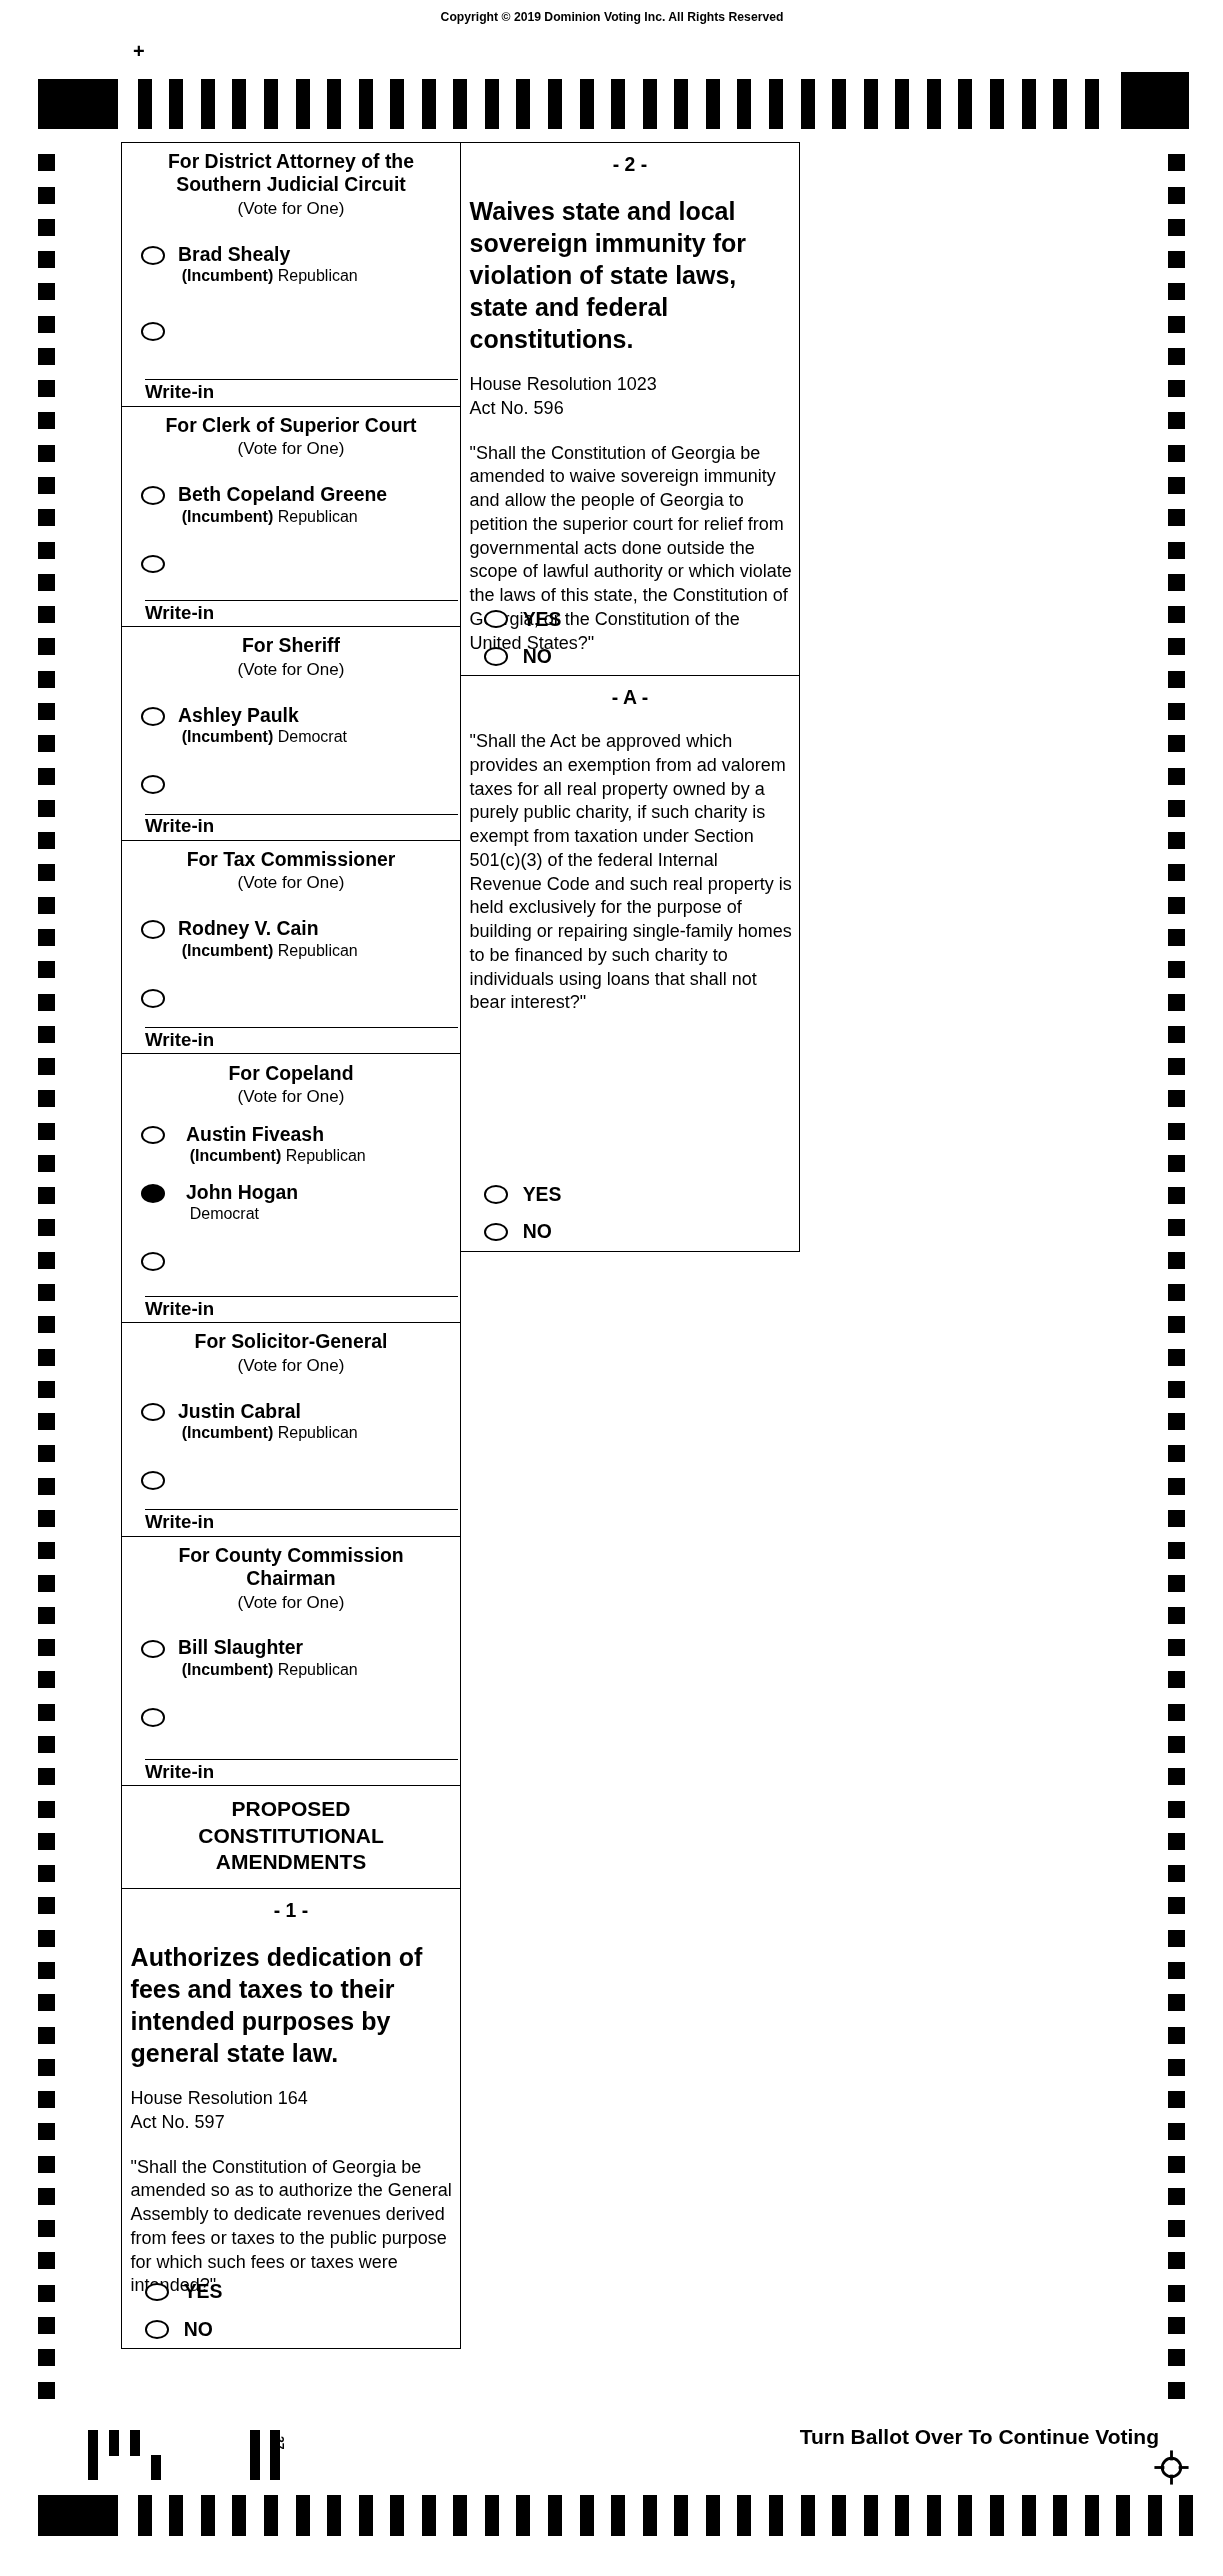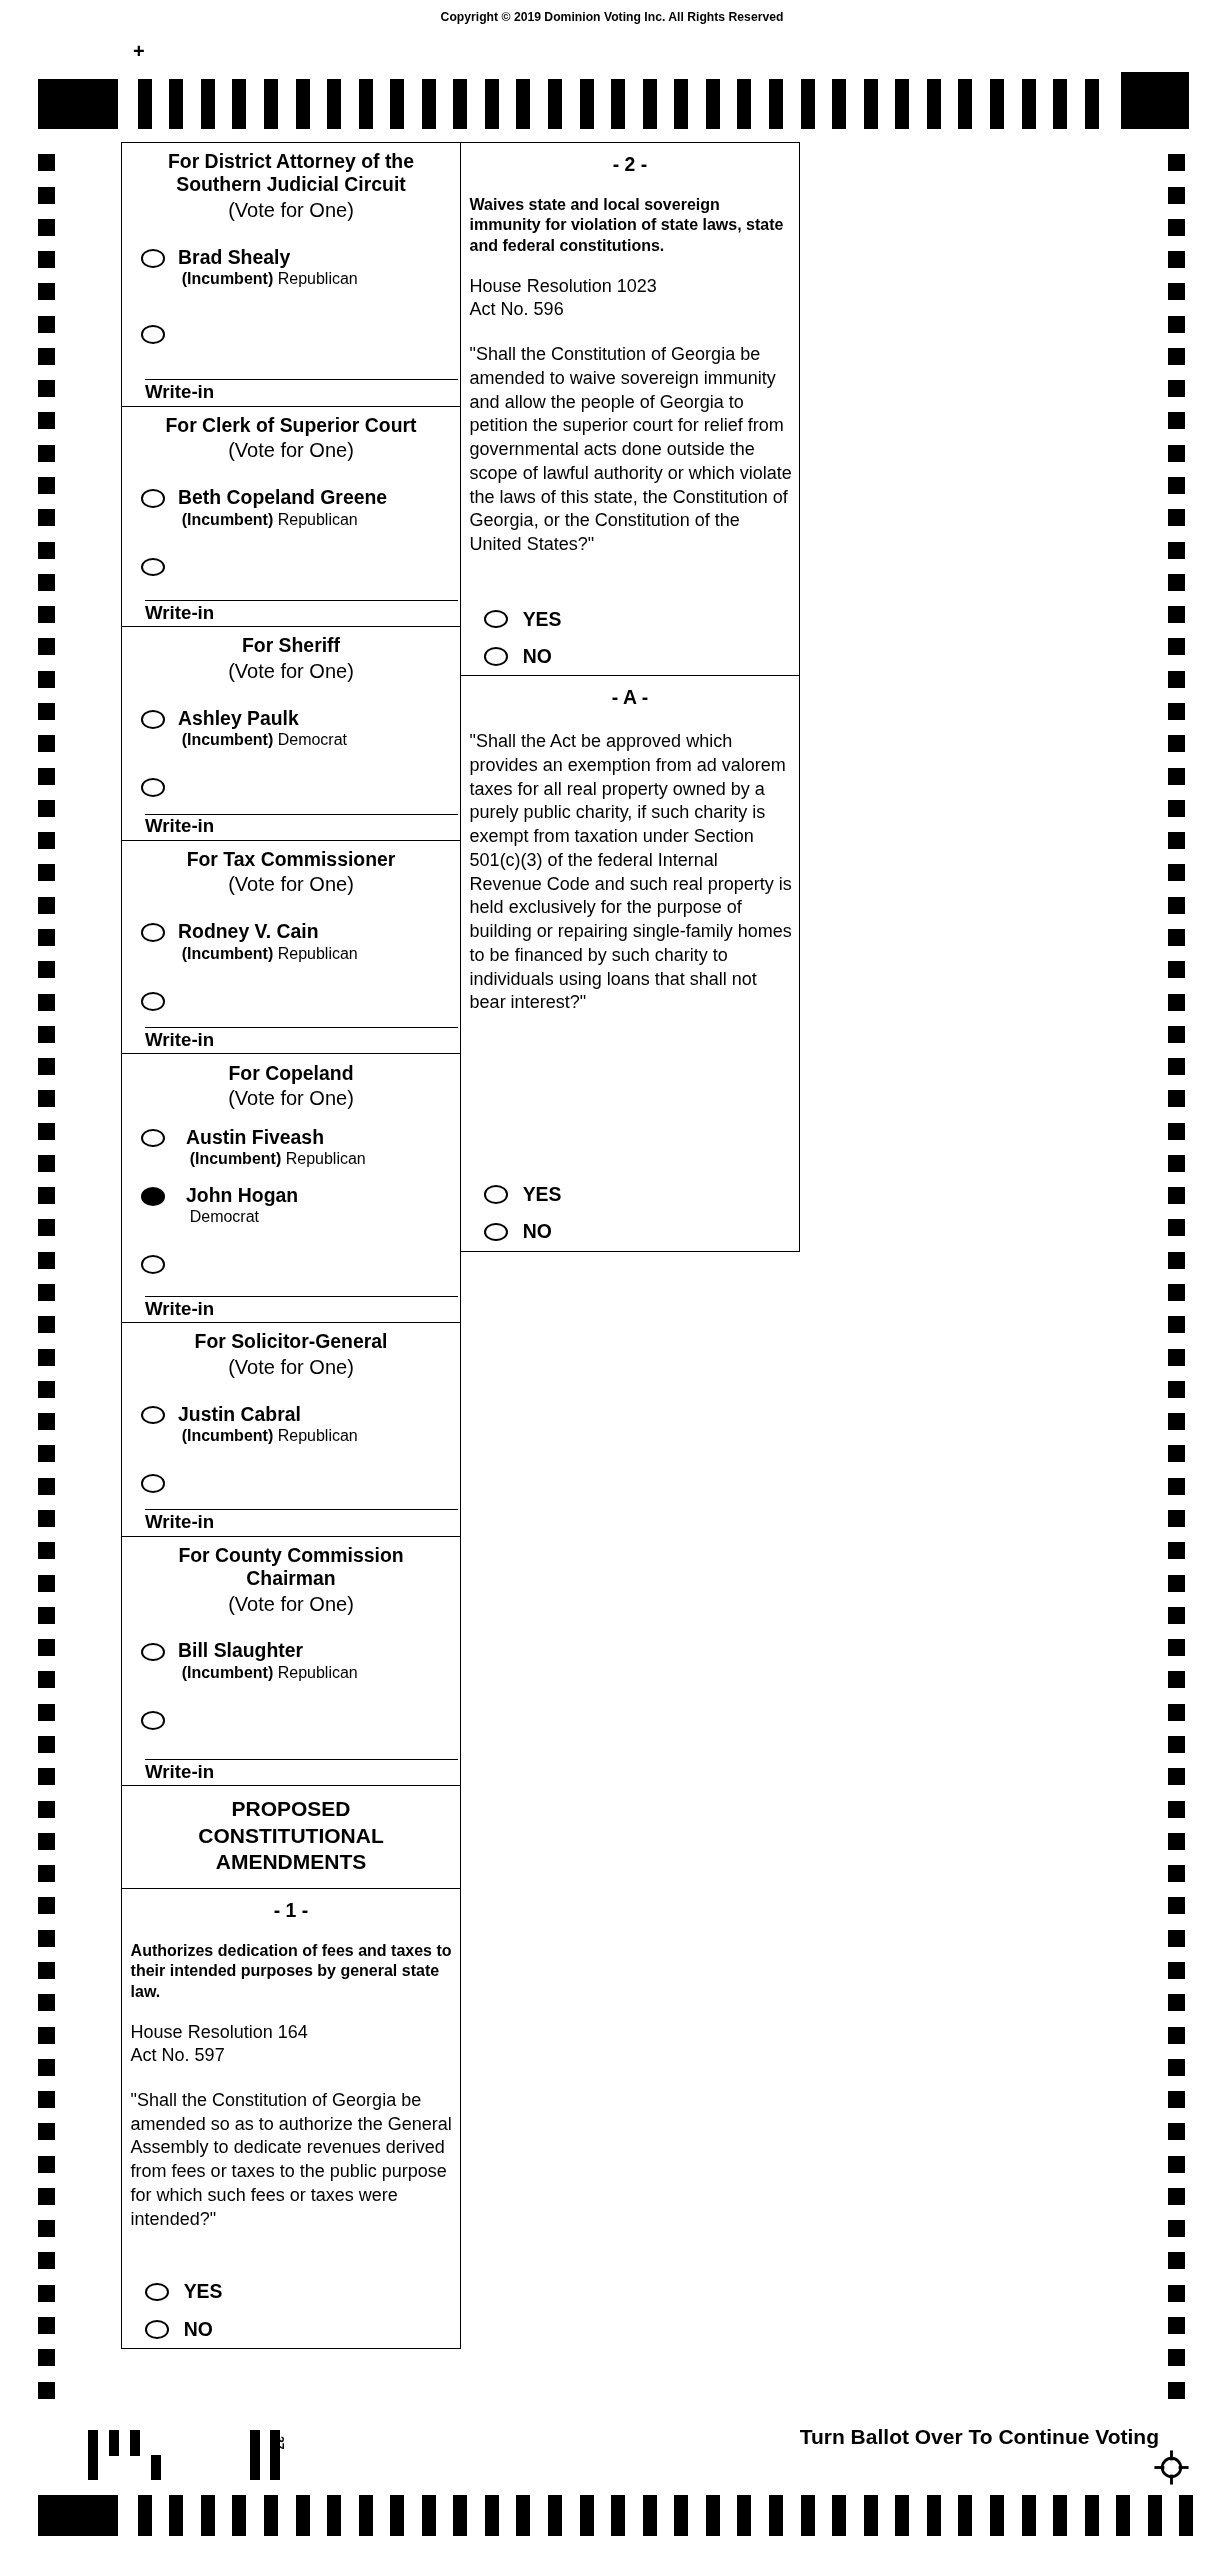--- a/index.html
+++ b/index.html
@@ -18,41 +18,41 @@
   .sheetnum{position:absolute;left:286px;top:2436px;font-size:12.2px;font-weight:bold;
             transform:rotate(90deg);transform-origin:left top;}
   
   .col{position:absolute;top:142px;width:340px;}
   .col-left{left:121px;}
   .col-right{left:460px;}
   .col>div+div{margin-top:-1.4px;}
   .box{position:relative;border:1.4px solid #000;box-sizing:border-box;background:#fff;}
   
   .c-title{font-weight:bold;font-size:19.4px;line-height:1.2;text-align:center;margin:7.2px 13px 0;}
-  .c-inst{font-size:20px;text-align:center;margin-top:2.2px;}
+  .c-inst{font-size:17px;text-align:center;margin-top:2.2px;}
   .cand-row{display:flex;align-items:flex-start;margin:27px 0 0 18.7px;}
   .cand-row.tight{margin-top:18.7px;gap:8px;}
   .empty-row{margin:37px 0 0 18.7px;}
   .empty-row.tight{margin-top:29px;}
   .bubble{display:inline-block;width:24.4px;height:18.7px;border:2.2px solid #000;
           border-radius:50%;background:#fff;flex:none;box-sizing:border-box;}
   .bubble.filled{background:#000;}
   .cand-info{margin-left:13px;margin-top:-2.2px;}
   .cand-name{font-weight:bold;font-size:19.4px;line-height:1.1;}
   .cand-party{font-size:16px;margin-top:2.2px;margin-left:3.6px;}
   .cand-party b{font-weight:bold;}
   .writein{position:absolute;left:23px;right:2.2px;bottom:2.9px;}
   .wi-line{border-top:1.4px solid #000;}
   .wi-label{font-weight:bold;font-size:18.7px;margin-top:0.7px;}
   
   .section-header{font-weight:bold;font-size:21px;line-height:1.25;text-align:center;
                   padding:10px 65px 0;}
   
   .m-number{text-align:center;font-weight:bold;font-size:19.4px;margin-top:10px;}
-  .m-summary{font-weight:bold;font-size:16px;line-height:1.28;margin:18.7px 7.2px 0 8.6px;}
+  .m-summary{font-weight:bold;font-size:25px;line-height:1.28;margin:18.7px 7.2px 0 8.6px;}
   .m-auth{font-size:18px;line-height:1.3;margin:18.7px 7.2px 0 8.6px;}
   .m-question{font-size:18px;line-height:1.32;margin:21.5px 5.7px 0 8.6px;}
   .m-options{position:absolute;left:23px;bottom:7.2px;}
   .opt-row{display:flex;align-items:center;margin-top:14.3px;}
   .opt-label{font-weight:bold;font-size:19.4px;margin-left:14.3px;}
 </style>
 </head>
 <body>
 
 <div class="page">

